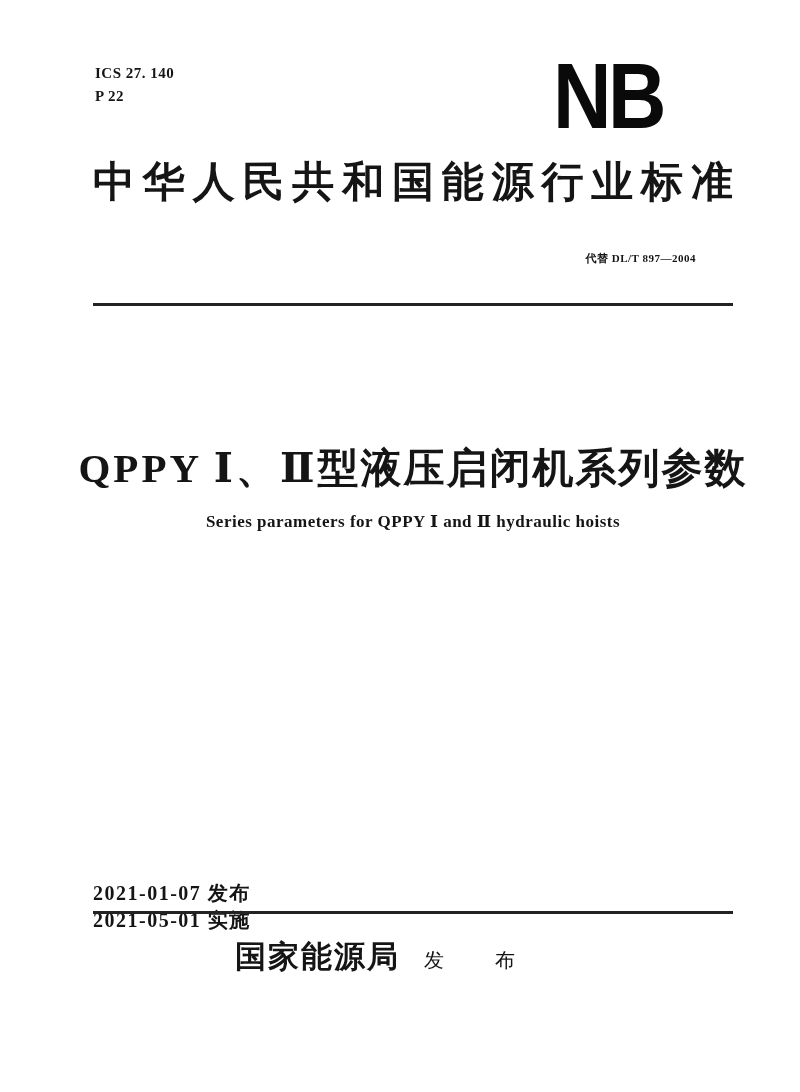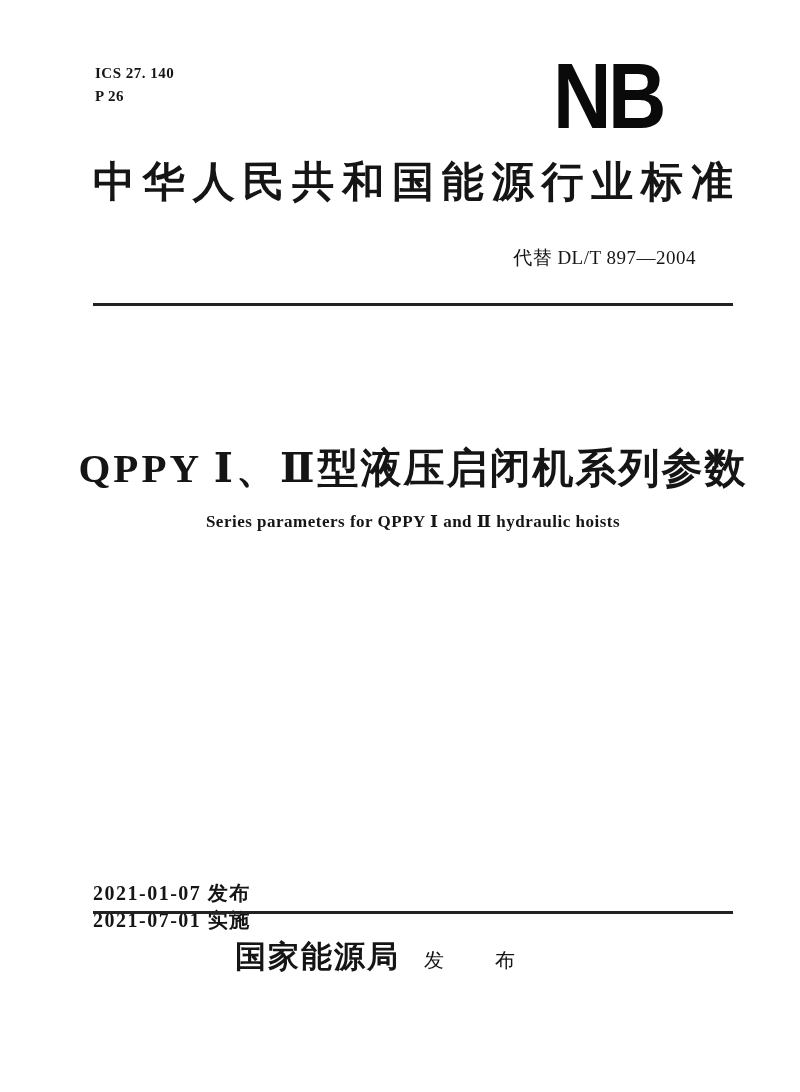--- a/index.html
+++ b/index.html
@@ -66,22 +66,22 @@
     right: 117px;
     text-align: right;
   }
   .std-number {
     font-size: 21px;
     font-weight: bold;
     letter-spacing: 0.5px;
     line-height: 24px;
   }
   .std-replaces {
-    font-size: 19px;
-    font-weight: normal;
+    font-size: 11px;
+    font-weight: bold;
     letter-spacing: 0.5px;
     line-height: 18px;
     margin-top: 5px;
   }
 
   .rule {
     position: absolute;
     left: 80px;
     width: 640px;
     height: 2.5px;
@@ -163,21 +163,21 @@
     margin-right: -23px;
   }
 </style>
 </head>
 <body>
 
 <div class="page">
 
   <div class="codes">
     <div>ICS 27. 140</div>
-    <div>P 26</div>
+    <div>P 22</div>
   </div>
 
   <div class="nb-logo">NB</div>
 
   <h1 class="heading">
       <span>中</span>
       <span>华</span>
       <span>人</span>
       <span>民</span>
       <span>共</span>
@@ -196,21 +196,21 @@
   </div>
 
   <div class="rule rule-top"></div>
 
   <h2 class="title"><span class="title-latin">QPPY Ⅰ、Ⅱ</span><span class="title-cjk">型液压启闭机系列参数</span></h2>
 
   <div class="subtitle">Series parameters for QPPY Ⅰ and Ⅱ hydraulic hoists</div>
 
   <div class="dates-row">
     <span class="date-item"><span>2021-01-07</span> <span>发布</span></span>
-    <span class="date-item"><span>2021-07-01</span> <span>实施</span></span>
+    <span class="date-item"><span>2021-05-01</span> <span>实施</span></span>
   </div>
 
   <div class="rule rule-bottom"></div>
 
   <div class="publisher-row">
     <span class="publisher-name">国家能源局</span>
     <span class="publish-label">发 布</span>
   </div>
 
 </div>

